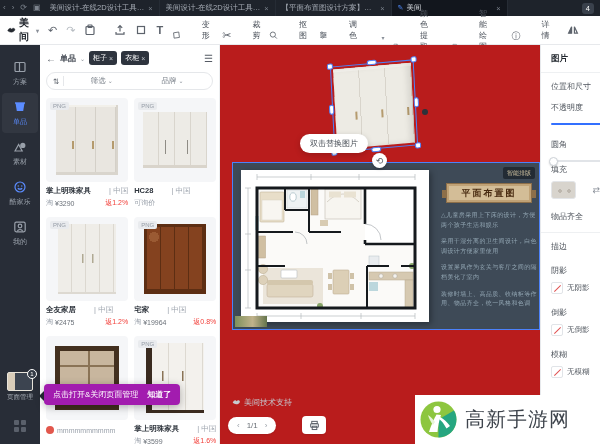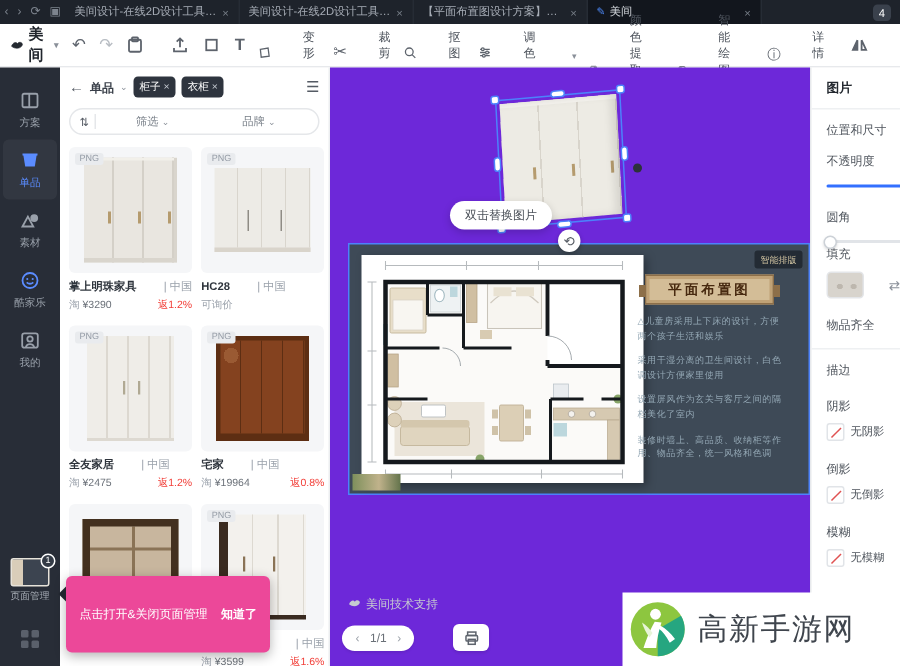--- a/index.html
+++ b/index.html
@@ -81,26 +81,26 @@
   .w4 { width:58px; height:70px; background:#efede8; box-shadow:inset 0 -2px 0 #ddd9d1;
     background-image:repeating-linear-gradient(90deg,transparent 0 13px,#dcd8d0 13px 14px),
       linear-gradient(#b0a993 0 0),linear-gradient(#b0a993 0 0); background-size:auto,1.5px 9px,1.5px 9px; background-position:0 0,24px 30px,34px 30px; background-repeat:repeat,no-repeat,no-repeat; }
   .w5 { width:64px; height:64px; background:#c8b69e; border:5px solid #43301f; border-bottom-width:7px;
     background-image:linear-gradient(#8a7356 0 0),linear-gradient(#8a7356 0 0); background-size:2px 100%,100% 2px; background-position:28px 0,0 14px; background-repeat:no-repeat; }
   .w6 { width:58px; height:70px; background:#f3f1ed; border-left:6px solid #3a2b20; box-shadow:inset 0 -3px 0 #3a2b20;
     background-image:repeating-linear-gradient(90deg,transparent 0 16px,#ddd9d1 16px 17px),
       linear-gradient(#8a7356 0 0),linear-gradient(#8a7356 0 0); background-size:auto,1.5px 10px,1.5px 10px; background-position:0 0,10px 28px,30px 28px; background-repeat:repeat,no-repeat,no-repeat; }
 
   
-  .pm-tip { position:absolute; left:44px; top:384px; z-index:50; background:#ec4899; color:#fff; border-radius:4px; padding:20px 9px; font-size:8px; display:flex; align-items:center; gap:9px; box-shadow:0 2px 8px rgba(0,0,0,.3); white-space:nowrap;justify-content:flex-end; }
+  .pm-tip { position:absolute; left:44px; top:384px; z-index:50; background:#a21caf; color:#fff; border-radius:4px; padding:5px 9px; font-size:8px; display:flex; align-items:center; gap:9px; box-shadow:0 2px 8px rgba(0,0,0,.3); white-space:nowrap;justify-content:flex-end; }
   .pm-tip::before { content:""; position:absolute; left:-5px; top:7px; border:5px solid transparent; border-right-color:#20262e; border-left:0; }
   .pm-btn { font-weight:bold; cursor:pointer; }
 
   
-  .canvas { flex:1; position:relative; background:#6d28d9; overflow:hidden; }
+  .canvas { flex:1; position:relative; background:#b91c1c; overflow:hidden; }
 
   .sel-ward { position:absolute; left:112px; top:18px; width:84px; height:86px; transform:rotate(-5deg) skewX(-2deg); }
   .sel-ward .wimg { position:absolute; inset:3px; background:#edebe4;
      background-image:repeating-linear-gradient(90deg,transparent 0 25px,#d8d4cb 25px 26px),
        linear-gradient(#b59b6e 0 0),linear-gradient(#b59b6e 0 0),linear-gradient(#b59b6e 0 0);
      background-size:auto,2px 8px,2px 8px,2px 8px; background-position:0 0,20px 44px,46px 44px,72px 44px; background-repeat:repeat,no-repeat,no-repeat,no-repeat;
      box-shadow:inset -4px 0 6px rgba(0,0,0,.10), inset 0 3px 0 #f5f3ee; }
   .selframe { position:absolute; inset:0; border:1.5px solid #4c82fb; }
   .hd { position:absolute; width:6px; height:6px; background:#fff; border:1.5px solid #4c82fb; border-radius:2px; }
   .hd.tl{left:-3px;top:-3px}.hd.tr{right:-3px;top:-3px}.hd.bl{left:-3px;bottom:-3px}.hd.br{right:-3px;bottom:-3px}
@@ -108,21 +108,21 @@
   .hd.bm{left:50%;bottom:-3px;margin-left:-5px;width:10px;height:5px;border-radius:3px}
   .hd.ml{left:-3px;top:50%;margin-top:-5px;width:5px;height:10px;border-radius:3px}
   .hd.mr{right:-3px;top:50%;margin-top:-5px;width:5px;height:10px;border-radius:3px}
   .dot-handle { position:absolute; left:202px; top:64px; width:6px; height:6px; border-radius:50%; background:#2c323a; }
   .replace-tip { position:absolute; left:80px; top:89px; background:#fff; border-radius:10px; box-shadow:0 2px 6px rgba(0,0,0,.18); padding:4px 10px; font-size:8px; color:#4a5058; white-space:nowrap; z-index:5; }
   .rot { position:absolute; left:152px; top:108px; width:15px; height:15px; background:#fff; border-radius:50%; box-shadow:0 1px 3px rgba(0,0,0,.25); display:flex; align-items:center; justify-content:center; font-size:9px; color:#555b63; z-index:6; }
 
   .slide { position:absolute; left:12px; top:117px; width:308px; height:168px; background:#3e4a57; border:1.5px solid #4c82fb; }
   .fp { position:absolute; left:8px; top:7px; width:188px; height:152px; background:#fff; box-shadow:2px 2px 6px rgba(0,0,0,.35); }
   .smart-badge { position:absolute; top:4px; right:4px; background:rgba(13,18,24,.55); color:#cfc2a0; font-size:6px; padding:1.5px 4px; border-radius:2px; }
-  .slide-right { position:absolute; left:192px; top:12px; width:96px; }
+  .slide-right { position:absolute; left:208px; top:12px; width:96px; }
   .plaque { margin:8px auto 0; width:86px; height:20px; background:#d3bd97; border:1px solid #8d6f49; box-shadow:inset 0 0 0 2px #c0a276; display:flex; align-items:center; justify-content:center; font-family:"DejaVu Serif",serif; font-weight:bold; font-size:9px; color:#47290f; letter-spacing:2px; position:relative; }
   .plaque::before,.plaque::after { content:""; position:absolute; top:6px; width:4px; height:8px; background:#8d6f49; }
   .plaque::before{left:-5px} .plaque::after{right:-5px}
   .sl-p { margin-top:7px; font-size:6px; line-height:1.6; color:#93a7b4; font-family:"DejaVu Serif",serif; letter-spacing:.4px; }
   .green-thumb { position:absolute; left:2px; bottom:2px; width:32px; height:11px; background:linear-gradient(90deg,#7e905c,#c0b28b 55%,#64744c); }
 
   .canvas-wm { position:absolute; left:12px; top:352px; font-size:8px; color:#c6cad0; display:flex; align-items:center; gap:3px; }
   .canvas-wm svg { width:9px; height:9px; }
   .pager { position:absolute; left:8px; top:372px; background:#fff; border-radius:12px; height:17px; display:flex; align-items:center; gap:7px; padding:0 9px; font-size:8px; color:#6a7077; box-shadow:0 1px 2px rgba(0,0,0,.10); }
   .pager .pbtn { color:#9aa0a8; cursor:pointer; }

